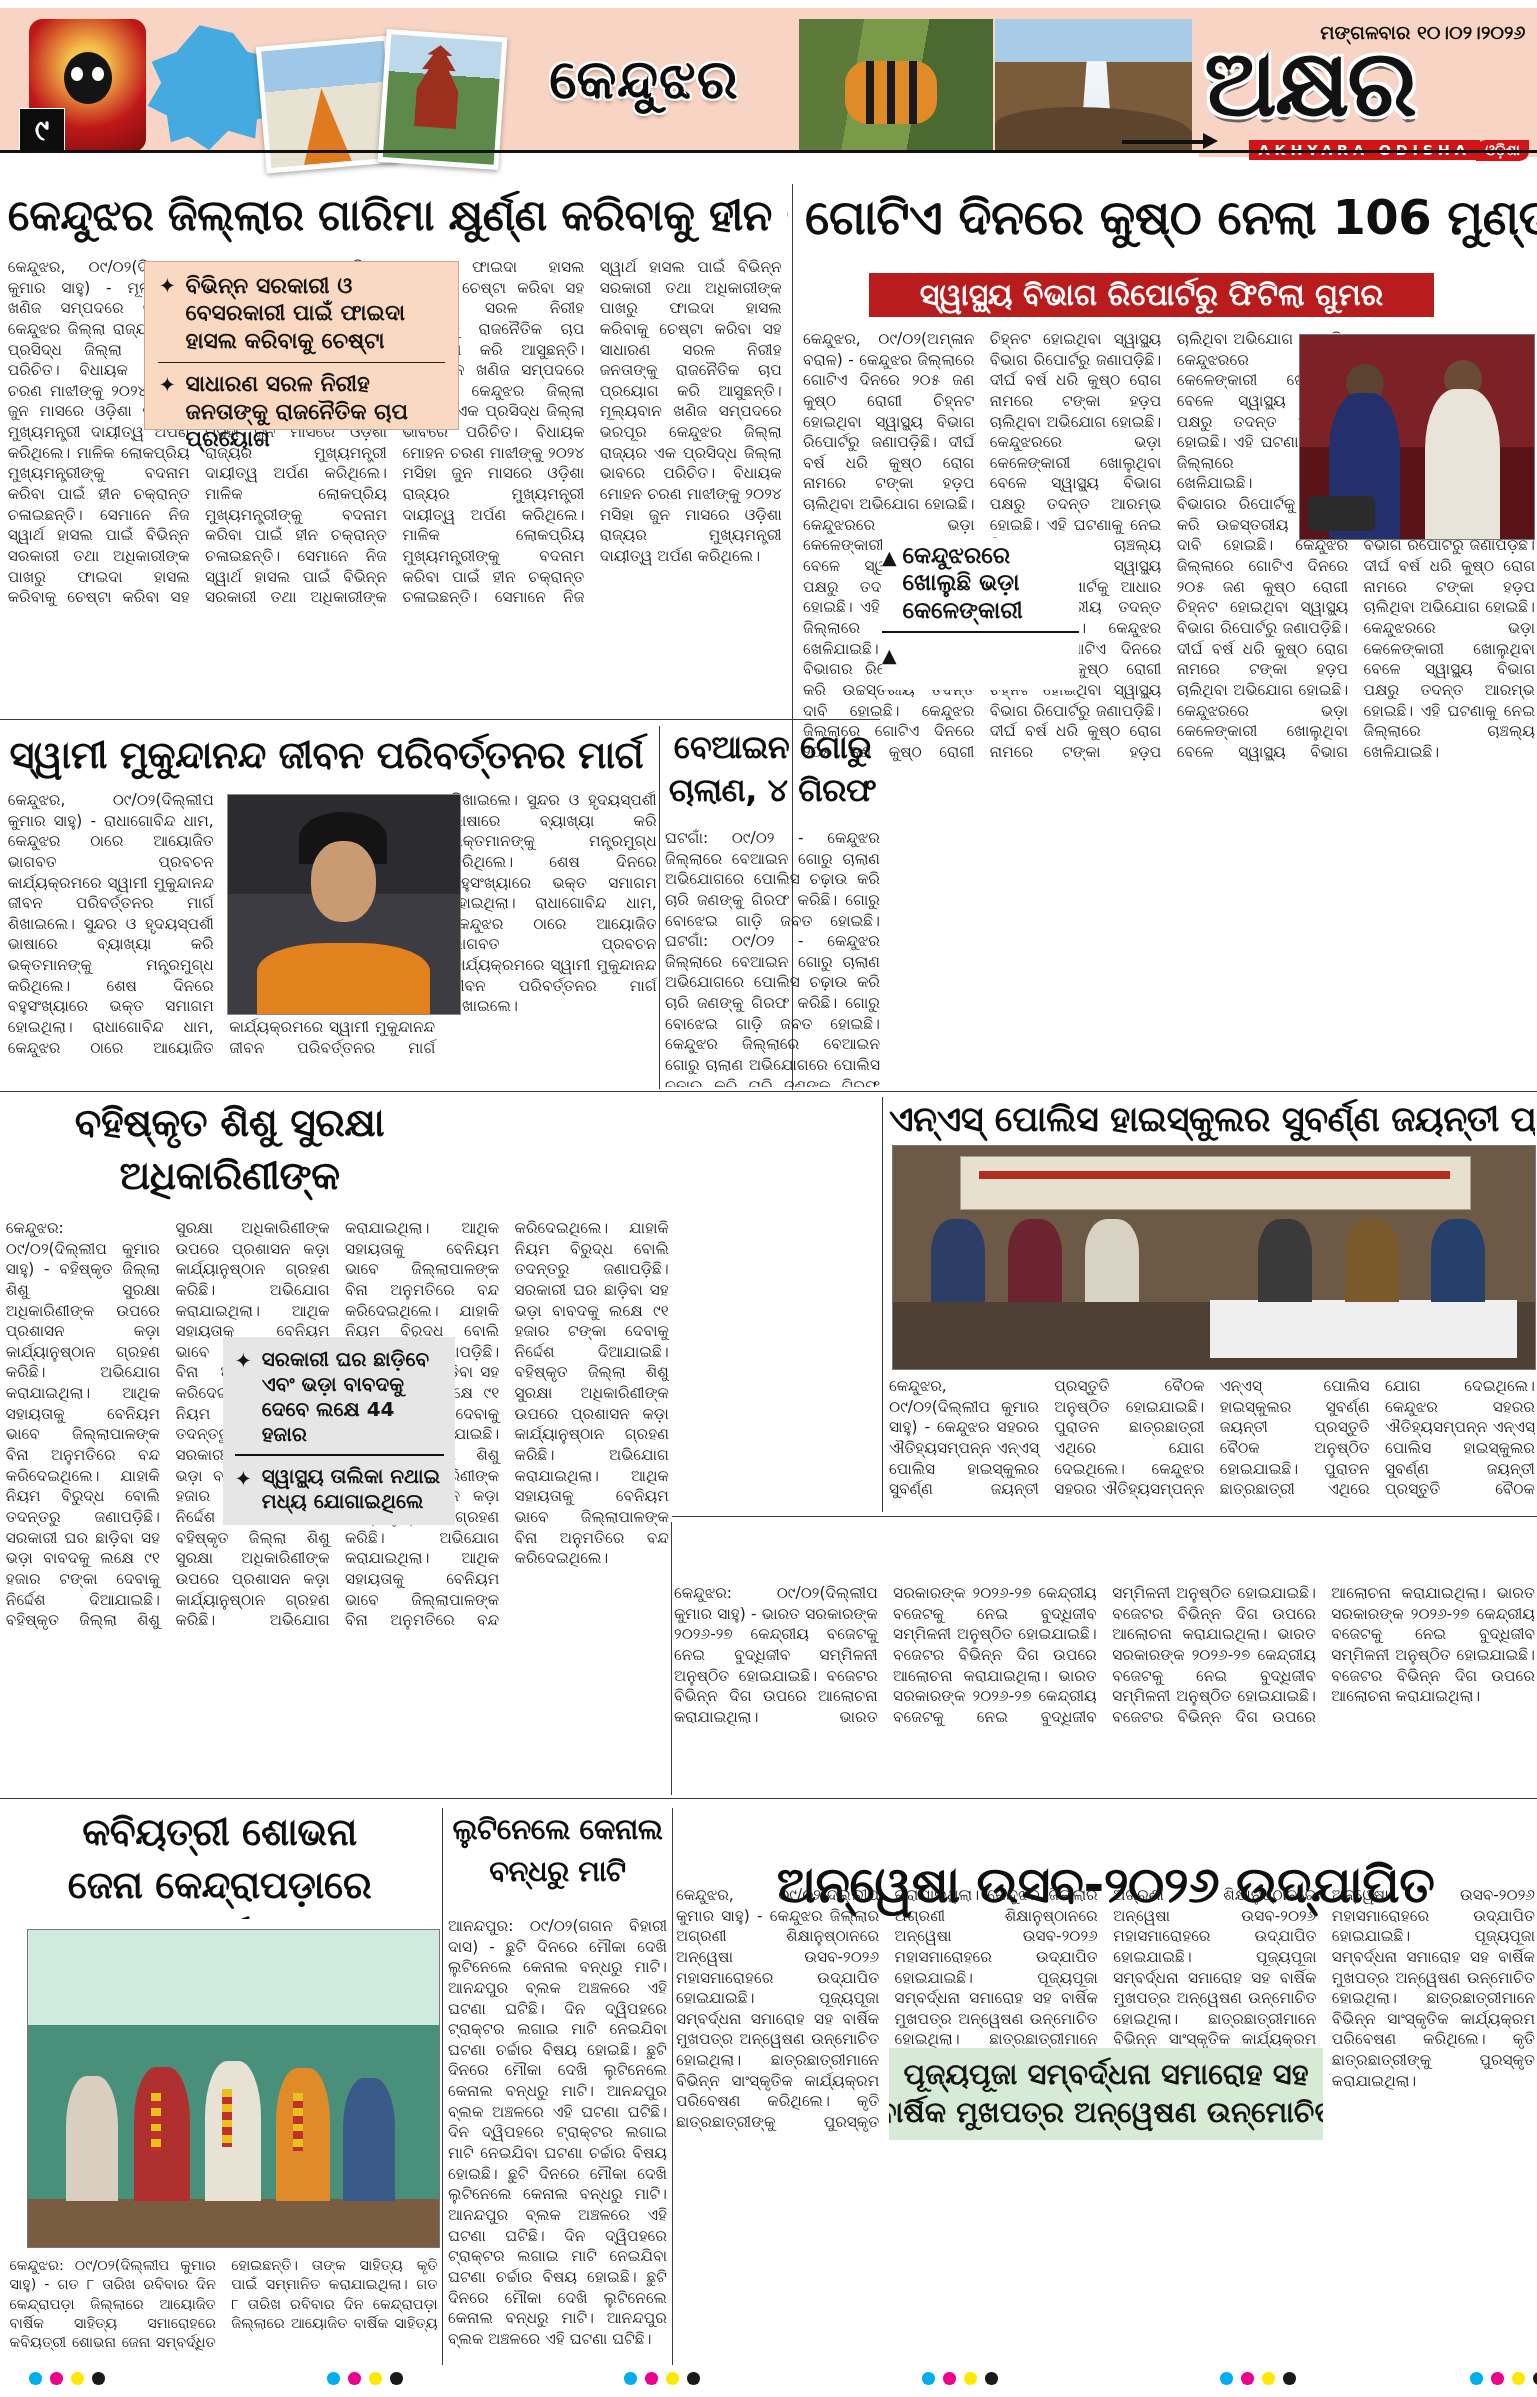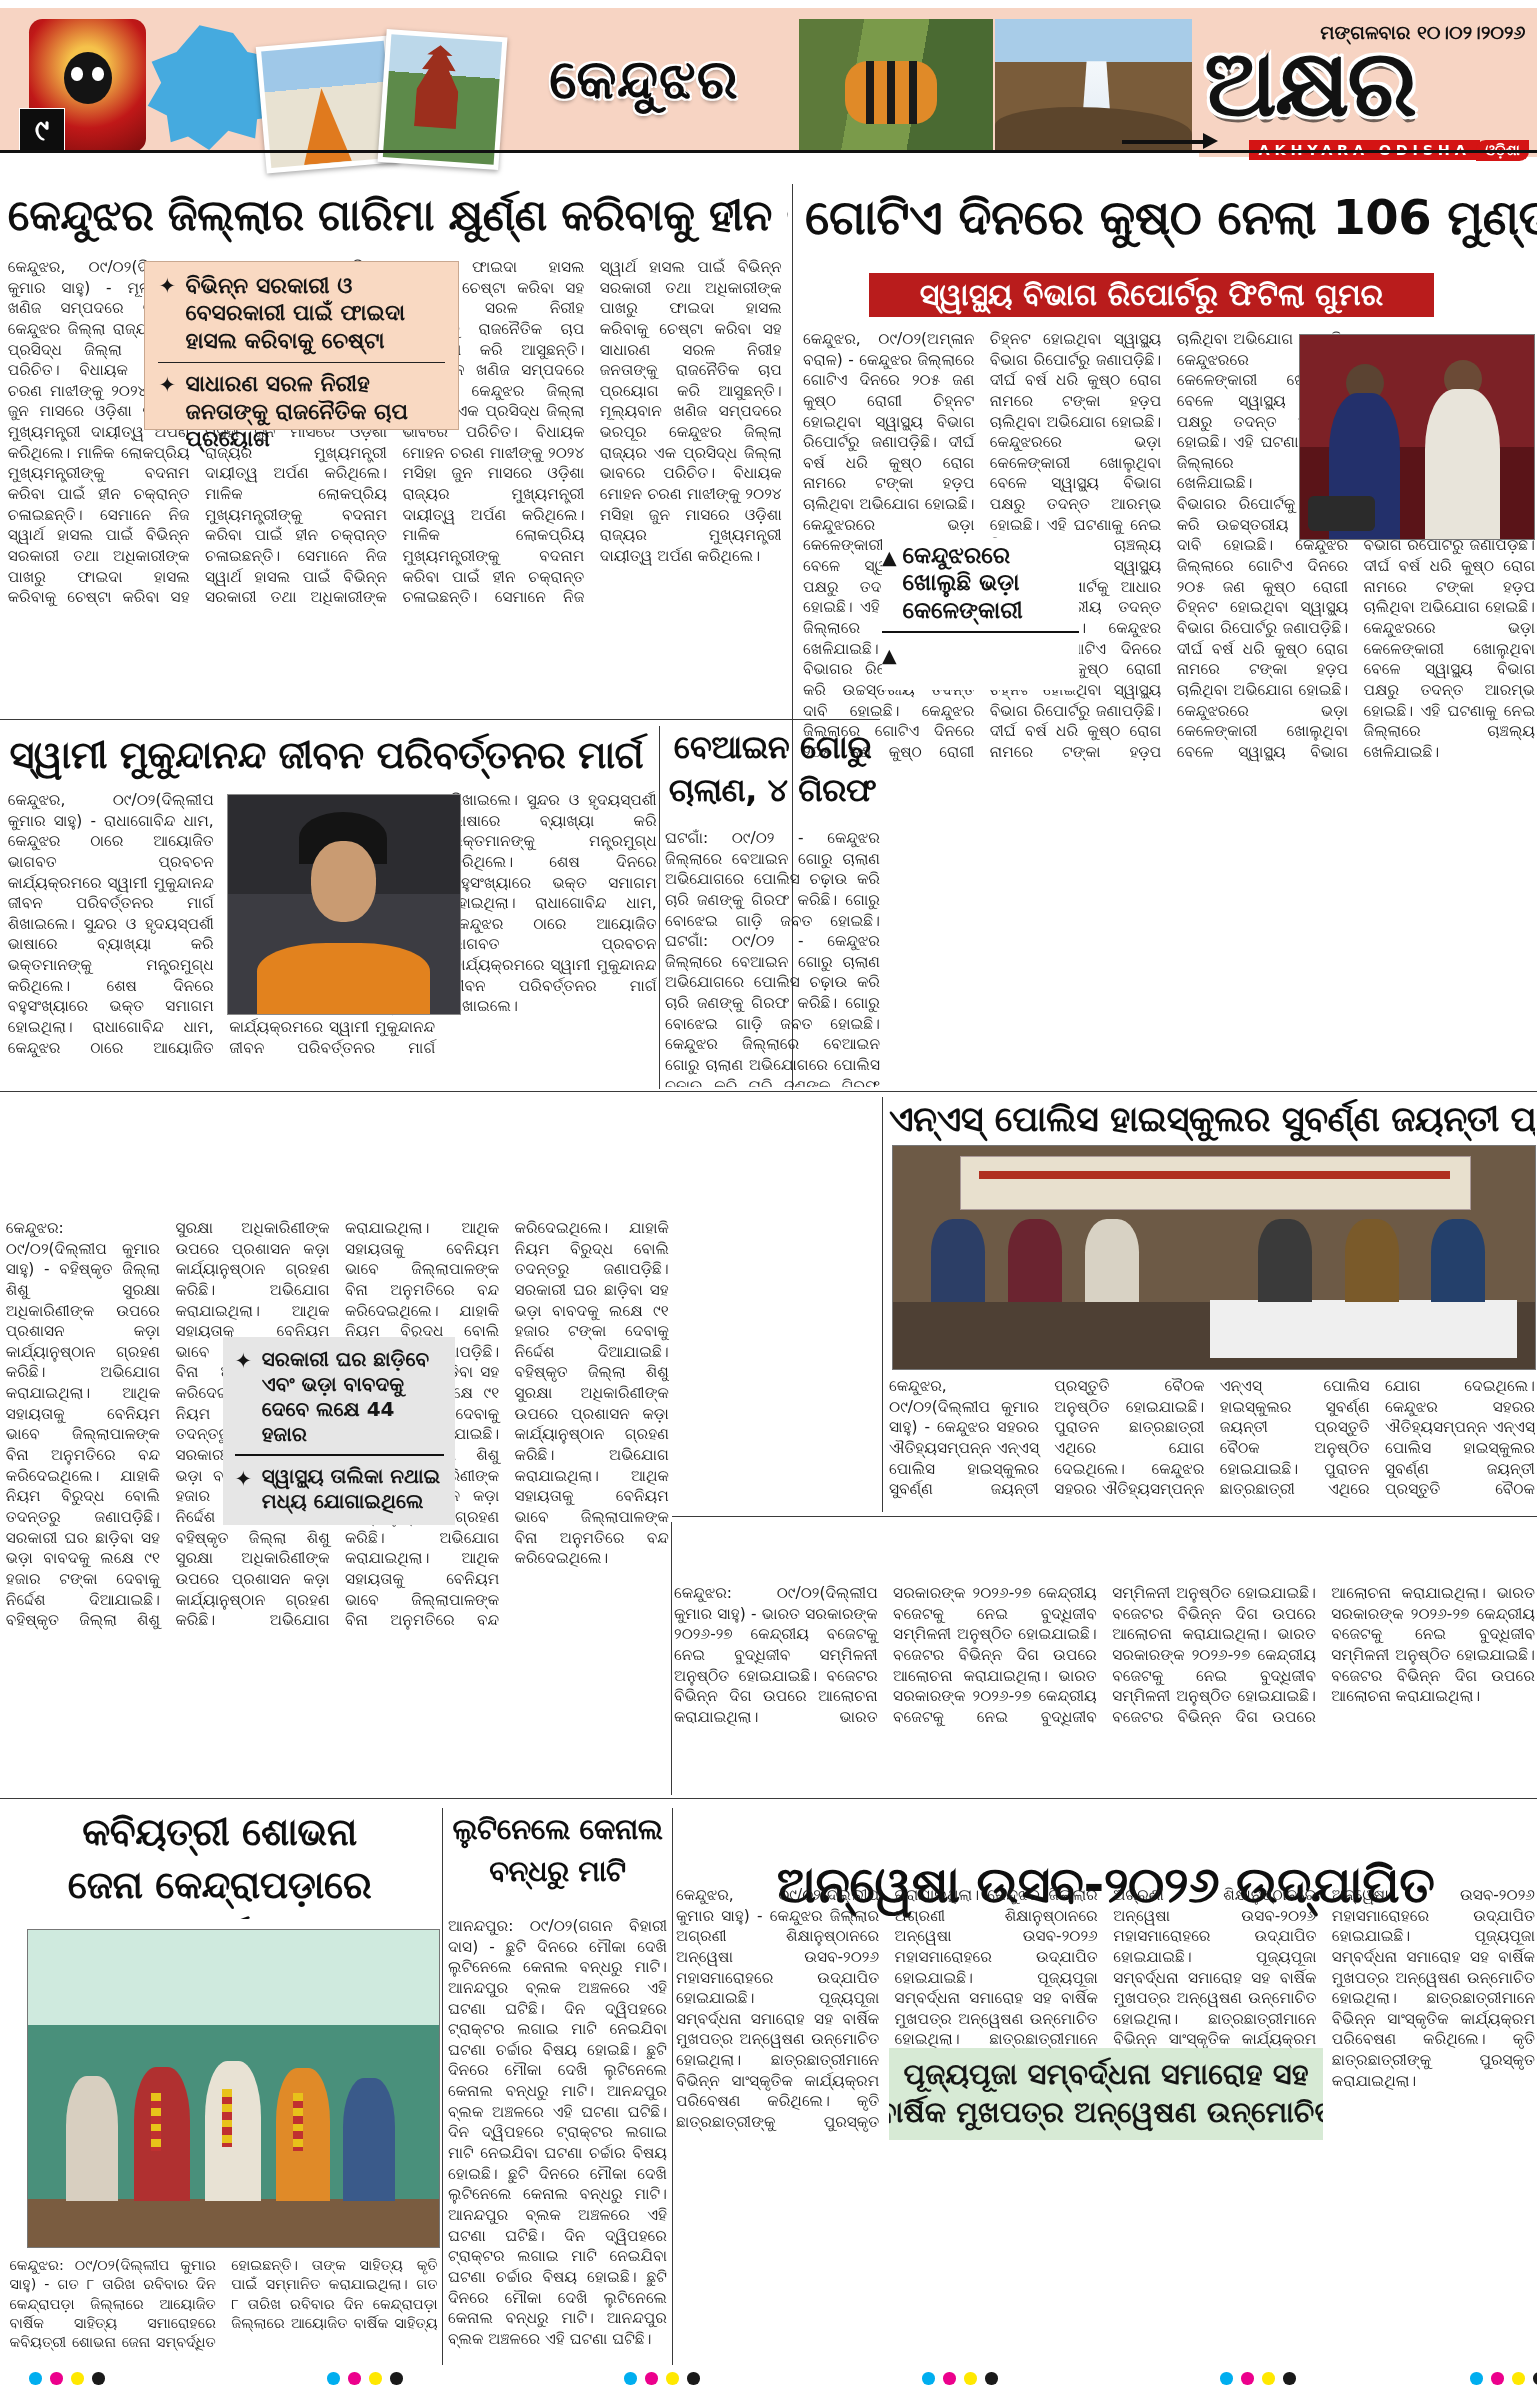--- a/index.html
+++ b/index.html
@@ -193,20 +193,24 @@
 
   <div class="headline" style="left:665px;top:726px;width:215px;height:92px;font-size:32px;line-height:1.35;">
     <span>ବେଆଇନ ଗୋରୁ</span><br>
     <span>ଚାଲାଣ, ୪ ଗିରଫ</span>
   </div>
   <div class="art-body" style="left:665px;top:828px;width:215px;height:259px;">ଘଟଗାଁ: ୦୯/୦୨ - କେନ୍ଦୁଝର ଜିଲ୍ଲାରେ ବେଆଇନ ଗୋରୁ ଚାଲାଣ ଅଭିଯୋଗରେ ପୋଲିସ ଚଢ଼ାଉ କରି ଚାରି ଜଣଙ୍କୁ ଗିରଫ କରିଛି। ଗୋରୁ ବୋଝେଇ ଗାଡ଼ି ଜବତ ହୋଇଛି। ଘଟଗାଁ: ୦୯/୦୨ - କେନ୍ଦୁଝର ଜିଲ୍ଲାରେ ବେଆଇନ ଗୋରୁ ଚାଲାଣ ଅଭିଯୋଗରେ ପୋଲିସ ଚଢ଼ାଉ କରି ଚାରି ଜଣଙ୍କୁ ଗିରଫ କରିଛି। ଗୋରୁ ବୋଝେଇ ଗାଡ଼ି ଜବତ ହୋଇଛି। କେନ୍ଦୁଝର ଜିଲ୍ଲାରେ ବେଆଇନ ଗୋରୁ ଚାଲାଣ ଅଭିଯୋଗରେ ପୋଲିସ ଚଢ଼ାଉ କରି ଚାରି ଜଣଙ୍କୁ ଗିରଫ କରିଛି। ଗୋରୁ ବୋଝେଇ ଗାଡ଼ି ଜବତ ହୋଇଛି।</div>
   <div class="vrule" style="left:659px;top:726px;height:363px;"></div>
 
   <div class="hrule" style="left:0;top:1091px;width:1537px;"></div>
 
+  <div class="headline" style="left:0px;top:1097px;width:459px;height:113px;font-size:39px;line-height:1.35;">
+    <span>ବହିଷ୍କୃତ ଶିଶୁ ସୁରକ୍ଷା ଅଧିକାରିଣୀଙ୍କ</span><br>
+    <span>ଉପରେ ପ୍ରଶାସନର କଡ଼ା କାର୍ଯ୍ୟାନୁଷ୍ଠାନ</span>
+  </div>
   <div class="art-body cols-4" style="left:5.8px;top:1218px;width:663px;height:574px;">କେନ୍ଦୁଝର: ୦୯/୦୨(ଦିଲ୍ଲୀପ କୁମାର ସାହୁ) - ବହିଷ୍କୃତ ଜିଲ୍ଲା ଶିଶୁ ସୁରକ୍ଷା ଅଧିକାରିଣୀଙ୍କ ଉପରେ ପ୍ରଶାସନ କଡ଼ା କାର୍ଯ୍ୟାନୁଷ୍ଠାନ ଗ୍ରହଣ କରିଛି। ଅଭିଯୋଗ କରାଯାଇଥିଲା। ଆଥିକ ସହାୟତାକୁ ବେନିୟମ ଭାବେ ଜିଲ୍ଲାପାଳଙ୍କ ବିନା ଅନୁମତିରେ ବନ୍ଦ କରିଦେଇଥିଲେ। ଯାହାକି ନିୟମ ବିରୁଦ୍ଧ ବୋଲି ତଦନ୍ତରୁ ଜଣାପଡ଼ିଛି। ସରକାରୀ ଘର ଛାଡ଼ିବା ସହ ଭଡ଼ା ବାବଦକୁ ଲକ୍ଷେ ୯୧ ହଜାର ଟଙ୍କା ଦେବାକୁ ନିର୍ଦ୍ଦେଶ ଦିଆଯାଇଛି। ବହିଷ୍କୃତ ଜିଲ୍ଲା ଶିଶୁ ସୁରକ୍ଷା ଅଧିକାରିଣୀଙ୍କ ଉପରେ ପ୍ରଶାସନ କଡ଼ା କାର୍ଯ୍ୟାନୁଷ୍ଠାନ ଗ୍ରହଣ କରିଛି। ଅଭିଯୋଗ କରାଯାଇଥିଲା। ଆଥିକ ସହାୟତାକୁ ବେନିୟମ ଭାବେ ଜିଲ୍ଲାପାଳଙ୍କ ବିନା ଅନୁମତିରେ ବନ୍ଦ କରିଦେଇଥିଲେ। ଯାହାକି ନିୟମ ବିରୁଦ୍ଧ ବୋଲି ତଦନ୍ତରୁ ଜଣାପଡ଼ିଛି। ସରକାରୀ ଘର ଛାଡ଼ିବା ସହ ଭଡ଼ା ବାବଦକୁ ଲକ୍ଷେ ୯୧ ହଜାର ଟଙ୍କା ଦେବାକୁ ନିର୍ଦ୍ଦେଶ ଦିଆଯାଇଛି। ବହିଷ୍କୃତ ଜିଲ୍ଲା ଶିଶୁ ସୁରକ୍ଷା ଅଧିକାରିଣୀଙ୍କ ଉପରେ ପ୍ରଶାସନ କଡ଼ା କାର୍ଯ୍ୟାନୁଷ୍ଠାନ ଗ୍ରହଣ କରିଛି। ଅଭିଯୋଗ କରାଯାଇଥିଲା। ଆଥିକ ସହାୟତାକୁ ବେନିୟମ ଭାବେ ଜିଲ୍ଲାପାଳଙ୍କ ବିନା ଅନୁମତିରେ ବନ୍ଦ କରିଦେଇଥିଲେ। ଯାହାକି ନିୟମ ବିରୁଦ୍ଧ ବୋଲି ତଦନ୍ତରୁ ଜଣାପଡ଼ିଛି। ସରକାରୀ ଘର ଛାଡ଼ିବା ସହ ଭଡ଼ା ବାବଦକୁ ଲକ୍ଷେ ୯୧ ହଜାର ଟଙ୍କା ଦେବାକୁ ନିର୍ଦ୍ଦେଶ ଦିଆଯାଇଛି। ବହିଷ୍କୃତ ଜିଲ୍ଲା ଶିଶୁ ସୁରକ୍ଷା ଅଧିକାରିଣୀଙ୍କ ଉପରେ ପ୍ରଶାସନ କଡ଼ା କାର୍ଯ୍ୟାନୁଷ୍ଠାନ ଗ୍ରହଣ କରିଛି। ଅଭିଯୋଗ କରାଯାଇଥିଲା। ଆଥିକ ସହାୟତାକୁ ବେନିୟମ ଭାବେ ଜିଲ୍ଲାପାଳଙ୍କ ବିନା ଅନୁମତିରେ ବନ୍ଦ କରିଦେଇଥିଲେ। ଯାହାକି ନିୟମ ବିରୁଦ୍ଧ ବୋଲି ତଦନ୍ତରୁ ଜଣାପଡ଼ିଛି। ସରକାରୀ ଘର ଛାଡ଼ିବା ସହ ଭଡ଼ା ବାବଦକୁ ଲକ୍ଷେ ୯୧ ହଜାର ଟଙ୍କା ଦେବାକୁ ନିର୍ଦ୍ଦେଶ ଦିଆଯାଇଛି। ବହିଷ୍କୃତ ଜିଲ୍ଲା ଶିଶୁ ସୁରକ୍ଷା ଅଧିକାରିଣୀଙ୍କ ଉପରେ ପ୍ରଶାସନ କଡ଼ା କାର୍ଯ୍ୟାନୁଷ୍ଠାନ ଗ୍ରହଣ କରିଛି। ଅଭିଯୋଗ କରାଯାଇଥିଲା। ଆଥିକ ସହାୟତାକୁ ବେନିୟମ ଭାବେ ଜିଲ୍ଲାପାଳଙ୍କ ବିନା ଅନୁମତିରେ ବନ୍ଦ କରିଦେଇଥିଲେ।</div>
   <div id="box-gray">
     <div class="diamond-item">
       <span class="dm">✦</span>
       <span>ସରକାରୀ ଘର ଛାଡ଼ିବେ ଏବଂ ଭଡ଼ା ବାବଦକୁ ଦେବେ ଲକ୍ଷେ 44 ହଜାର</span>
     </div>
     <div class="sep" style="height:1.9px;background:#111;"></div>
     <div class="diamond-item">
       <span class="dm">✦</span>
       <span>ସ୍ୱାସ୍ଥ୍ୟ ତାଲିକା ନଥାଇ ମଧ୍ୟ ଯୋଗାଇଥିଲେ</span>

